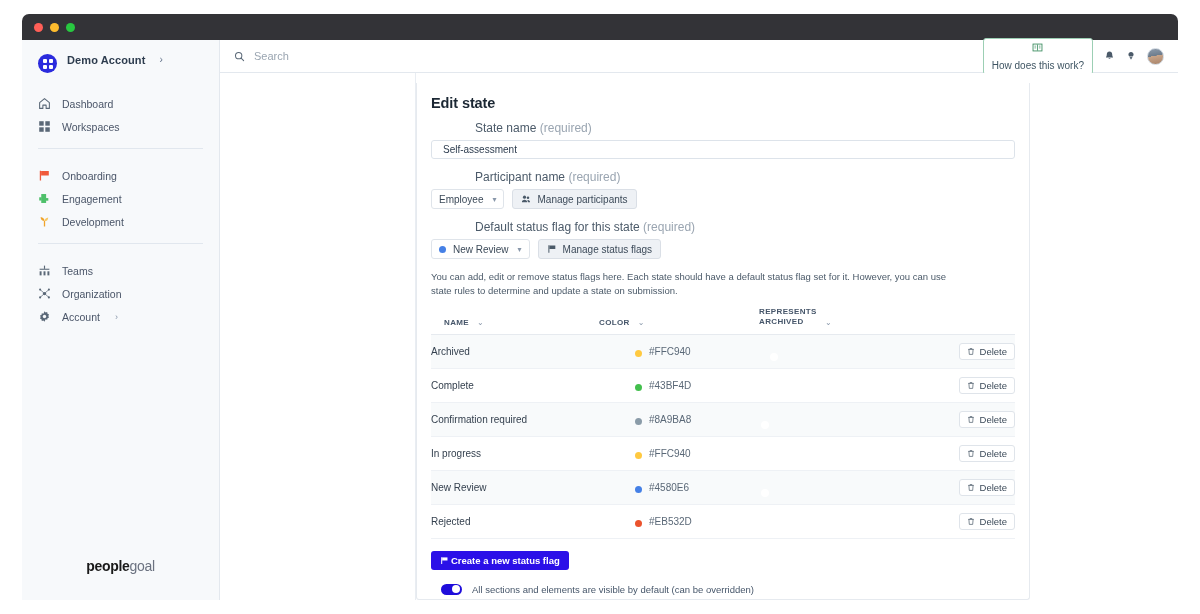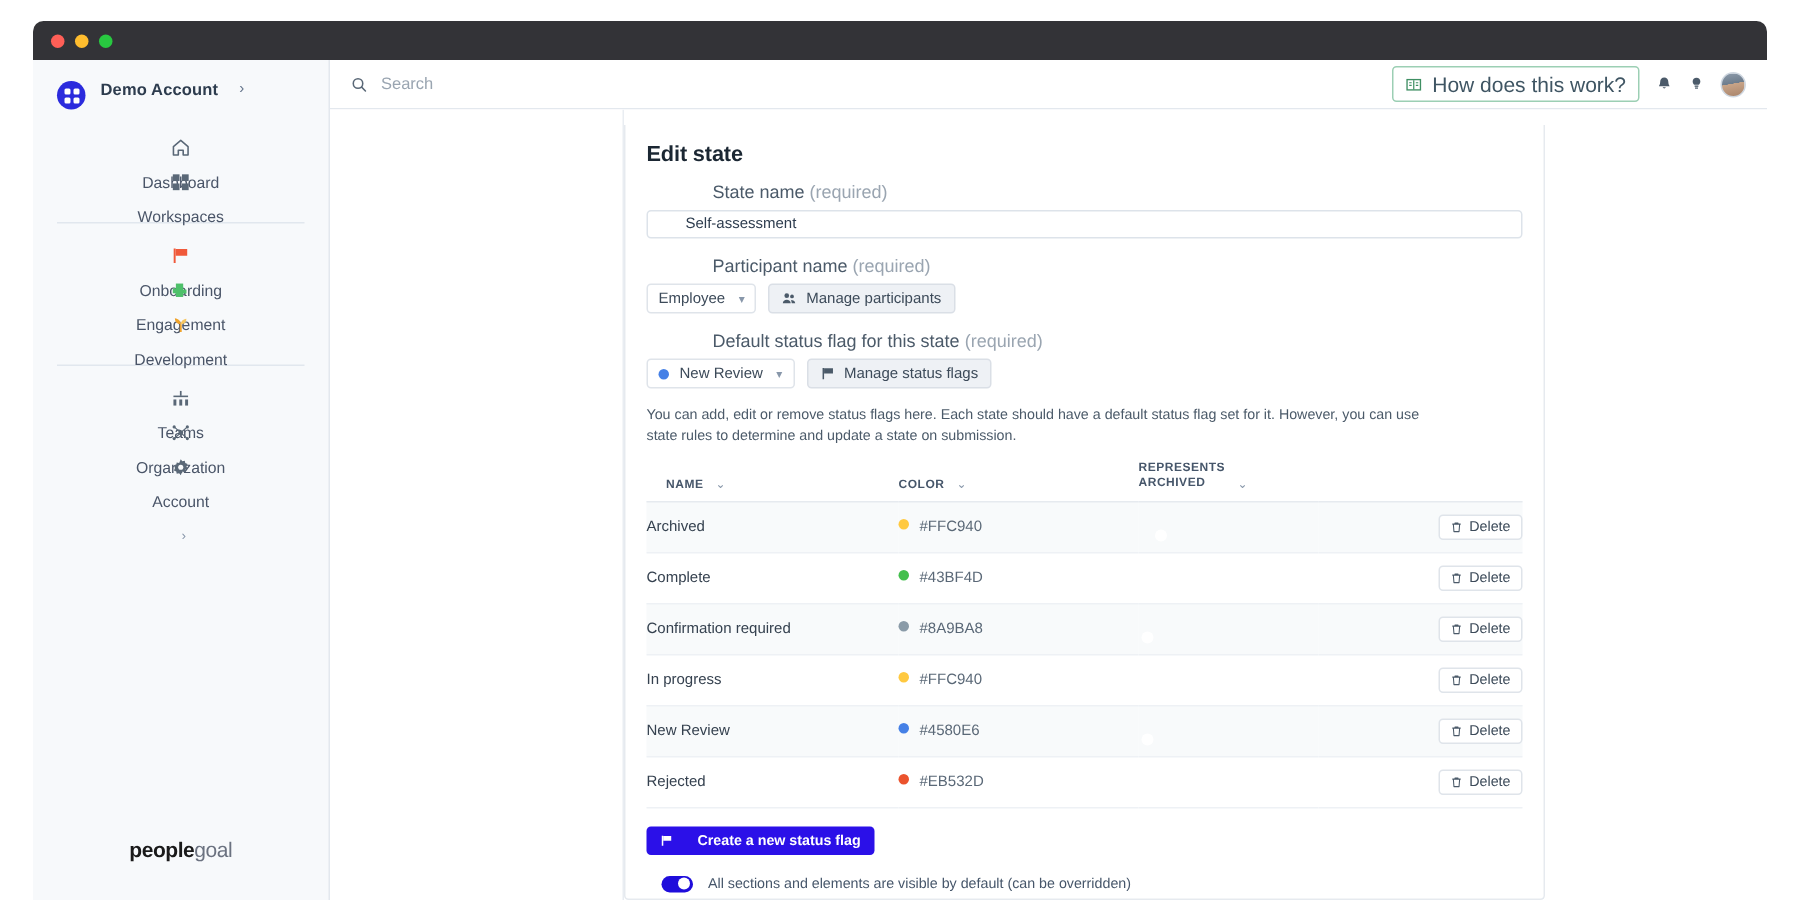--- a/index.html
+++ b/index.html
@@ -64,21 +64,20 @@
   .acct-logo .grid i { background: #fff; border-radius: 1px; display: block; }
   .acct-name { font-size: 11px; font-weight: bold; color: #2d3c4e; letter-spacing: .1px;}
   .acct-caret { font-size: 10px; color: #64748b; margin-left: 4px; }
 
   .nav-group { padding: 6px 0 0 0; }
   .nav-item {
     display: flex; align-items: center; gap: 11px;
     padding: 0 16px; height: 23px;
     font-size: 10.5px; color: #4a5568;
     cursor: default;
-    flex-direction: column;
   }
   .nav-item.active { color: #4a6cf7; }
   .nav-item .label { white-space: nowrap; }
   .nav-icon { width: 13px; height: 13px; flex: none; display:block; }
   .nav-caret { font-size: 9px; color: #8897aa; margin-left: 4px; }
   .nav-sep {
     height: 1px; background: #e1e7ee;
     margin: 10px 16px 9px 16px;
   }
   .brand {
@@ -96,22 +95,22 @@
     padding: 0 14px 0 14px;
     background: #fff;
     flex: none;
   }
   .search-box { display: flex; align-items: center; gap: 9px; flex: 1; }
   .search-ph { font-size: 11px; color: #9aa5b1; }
   .topbar-right { display: flex; align-items: center; gap: 11px; }
   .help-btn {
     display: flex; align-items: center; gap: 7px;
     border: 1px solid #9ccfb4; border-radius: 3px;
-    padding: 3px 8px; font-size: 14px; color: #3f5563;
-    background: #fff; cursor: pointer;
+    padding: 3px 8px; font-size: 10px; color: #3f5563;
+    background: #fff; cursor: pointer; flex-direction: column;
   }
   .icon-btn { cursor: pointer; display:flex; align-items:center;}
   .avatar {
     width: 17px; height: 17px; border-radius: 50%;
     background: linear-gradient(170deg,#8d9bab 0%, #6d7c8c 45%, #c8a488 46%, #a9846a 100%);
     border: 1px solid #cfd7e0;
     cursor: pointer; flex: none;
   }
 
   .content {
@@ -139,21 +138,21 @@
     margin-bottom: 10px; letter-spacing: -0.1px;
   }
   .field-label {
     font-size: 12px; color: #4b5a69; margin-bottom: 5px; margin-left: 44px;
   }
   .field-label .req { color: #9aa5b1; }
   .text-input {
     width: 100%; height: 19px;
     border: 1px solid #dde3ea; border-radius: 3px;
     font-size: 10px; color: #2d3c4e;
-    padding: 0 25px; line-height: 17px;
+    padding: 0 11px; line-height: 17px;
     background: #fff;
     margin-bottom: 11px;
   }
   .btn-row { display: flex; gap: 8px; align-items: center; margin-bottom: 11px; }
   .select-btn {
     display: flex; align-items: center; gap: 7px;
     border: 1px solid #dfe4ea; border-radius: 3px; background: #fff;
     height: 20px; padding: 0 7px; font-size: 10px; color: #3c4a59;
     cursor: pointer;
   }
@@ -182,21 +181,21 @@
   th .th-in { display: flex; align-items: flex-end; gap: 8px; }
   th .sort { font-size: 8px; color: #8897aa; font-weight: normal;}
   table.flags td {
     font-size: 10px; color: #35414f;
     padding: 8px 0; border-bottom: 1px solid #eef1f5;
     vertical-align: middle;
   }
   tr.alt td { background: #f8fafb; }
   td.col-name { padding-left: 13px; width: 168px;}
   td.col-color { width: 160px; }
-  .color-cell { display: flex; align-items: flex-start; gap: 7px; color: #5a6877;}
+  .color-cell { display: flex; align-items: flex-end; gap: 7px; color: #5a6877; margin-left: 36px;}
   td.col-arch { width: 120px; }
   td.col-del { text-align: right; padding-right: 4px;}
   .del-btn {
     display: inline-flex; align-items: center; gap: 5px;
     border: 1px solid #dfe4ea; border-radius: 3px; background: #fff;
     height: 17px; padding: 0 7px; font-size: 9.5px; color: #3c4a59;
     cursor: pointer;
   }
 
   
@@ -204,21 +203,21 @@
   .tgl.on { background: #1f0ddb; }
   .tgl.off { background: #dde2e8; }
   .tgl .knob {
     position: absolute; top: 1.5px; width: 8px; height: 8px;
     background: #fff; border-radius: 50%;
   }
   .tgl.on .knob { left: 11px; }
   .tgl.off .knob { left: 2px; }
 
   .create-btn {
-    display: inline-flex; align-items: center; gap: 16px;
+    display: inline-flex; align-items: center; gap: 2px;
     background: #2b10e8; color: #fff;
     border-radius: 3px; height: 19px; padding: 0 9px;
     font-size: 9.5px; font-weight: bold; margin: 12px 0 14px 0;
     cursor: pointer;
   }
   .toggle-row {
     display: flex; align-items: center; gap: 10px;
     margin: 0 0 13px 10px;
   }
   .toggle-row .t-label { font-size: 9.5px; color: #46566a; }

